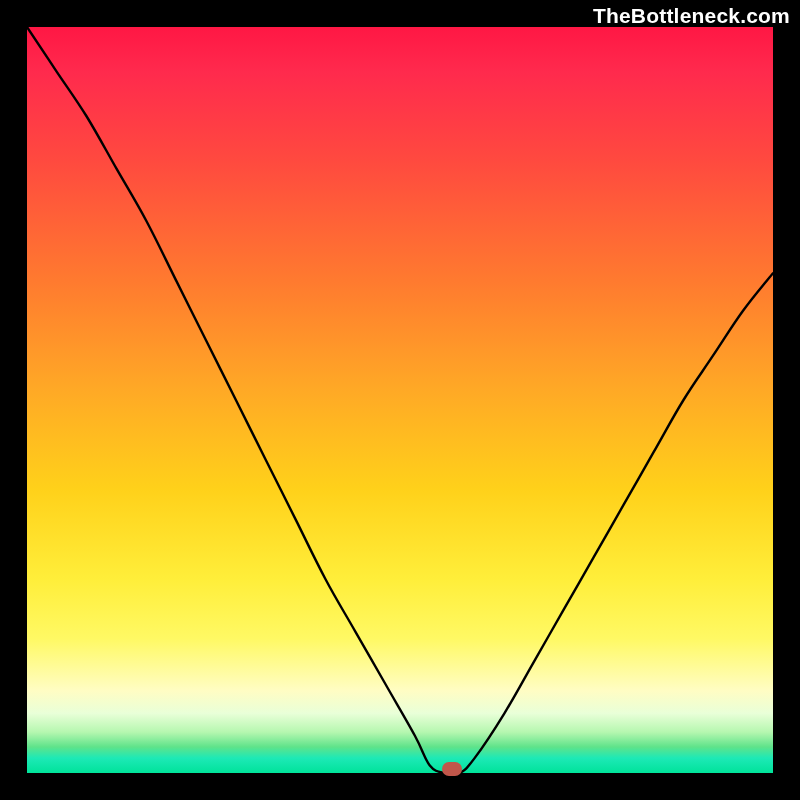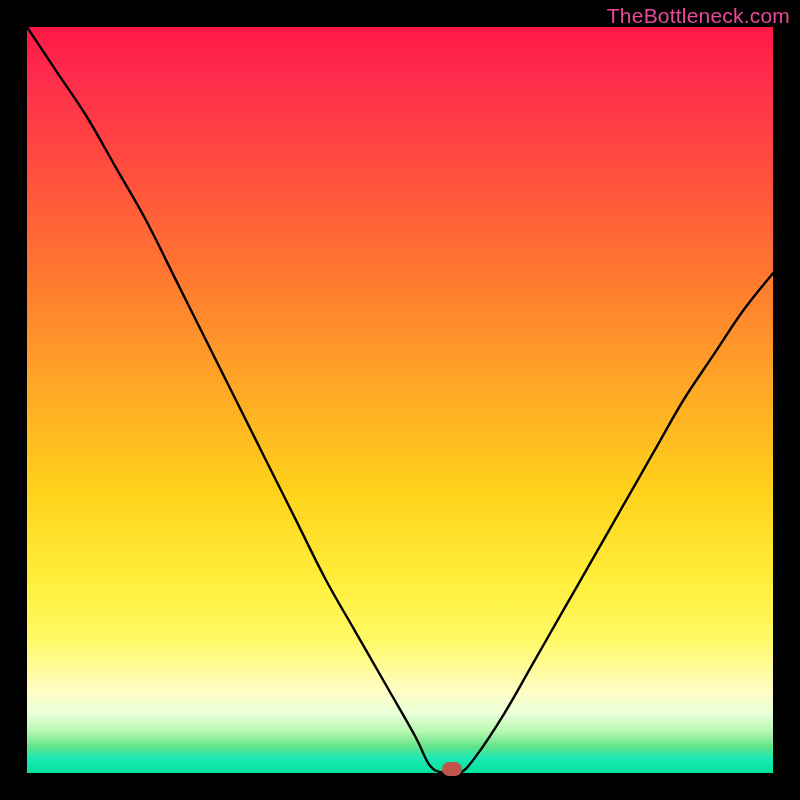--- a/index.html
+++ b/index.html
@@ -55,24 +55,24 @@
     width: 20px;
     height: 14px;
     background: #c0564a;
     border-radius: 7px;
     transform: translate(-50%, -50%);
   }
   .watermark {
     position: absolute;
     top: 4px;
     right: 10px;
-    color: #ec4899;
+    color: #ffffff;
     font-size: 21px;
     letter-spacing: 0.2px;
-    font-weight: 400;
+    font-weight: 700;
   }
 </style>
 </head>
 <body>
 
 <div class="frame">
 
   <div class="watermark">TheBottleneck.com</div>
 
   <div class="plot">

